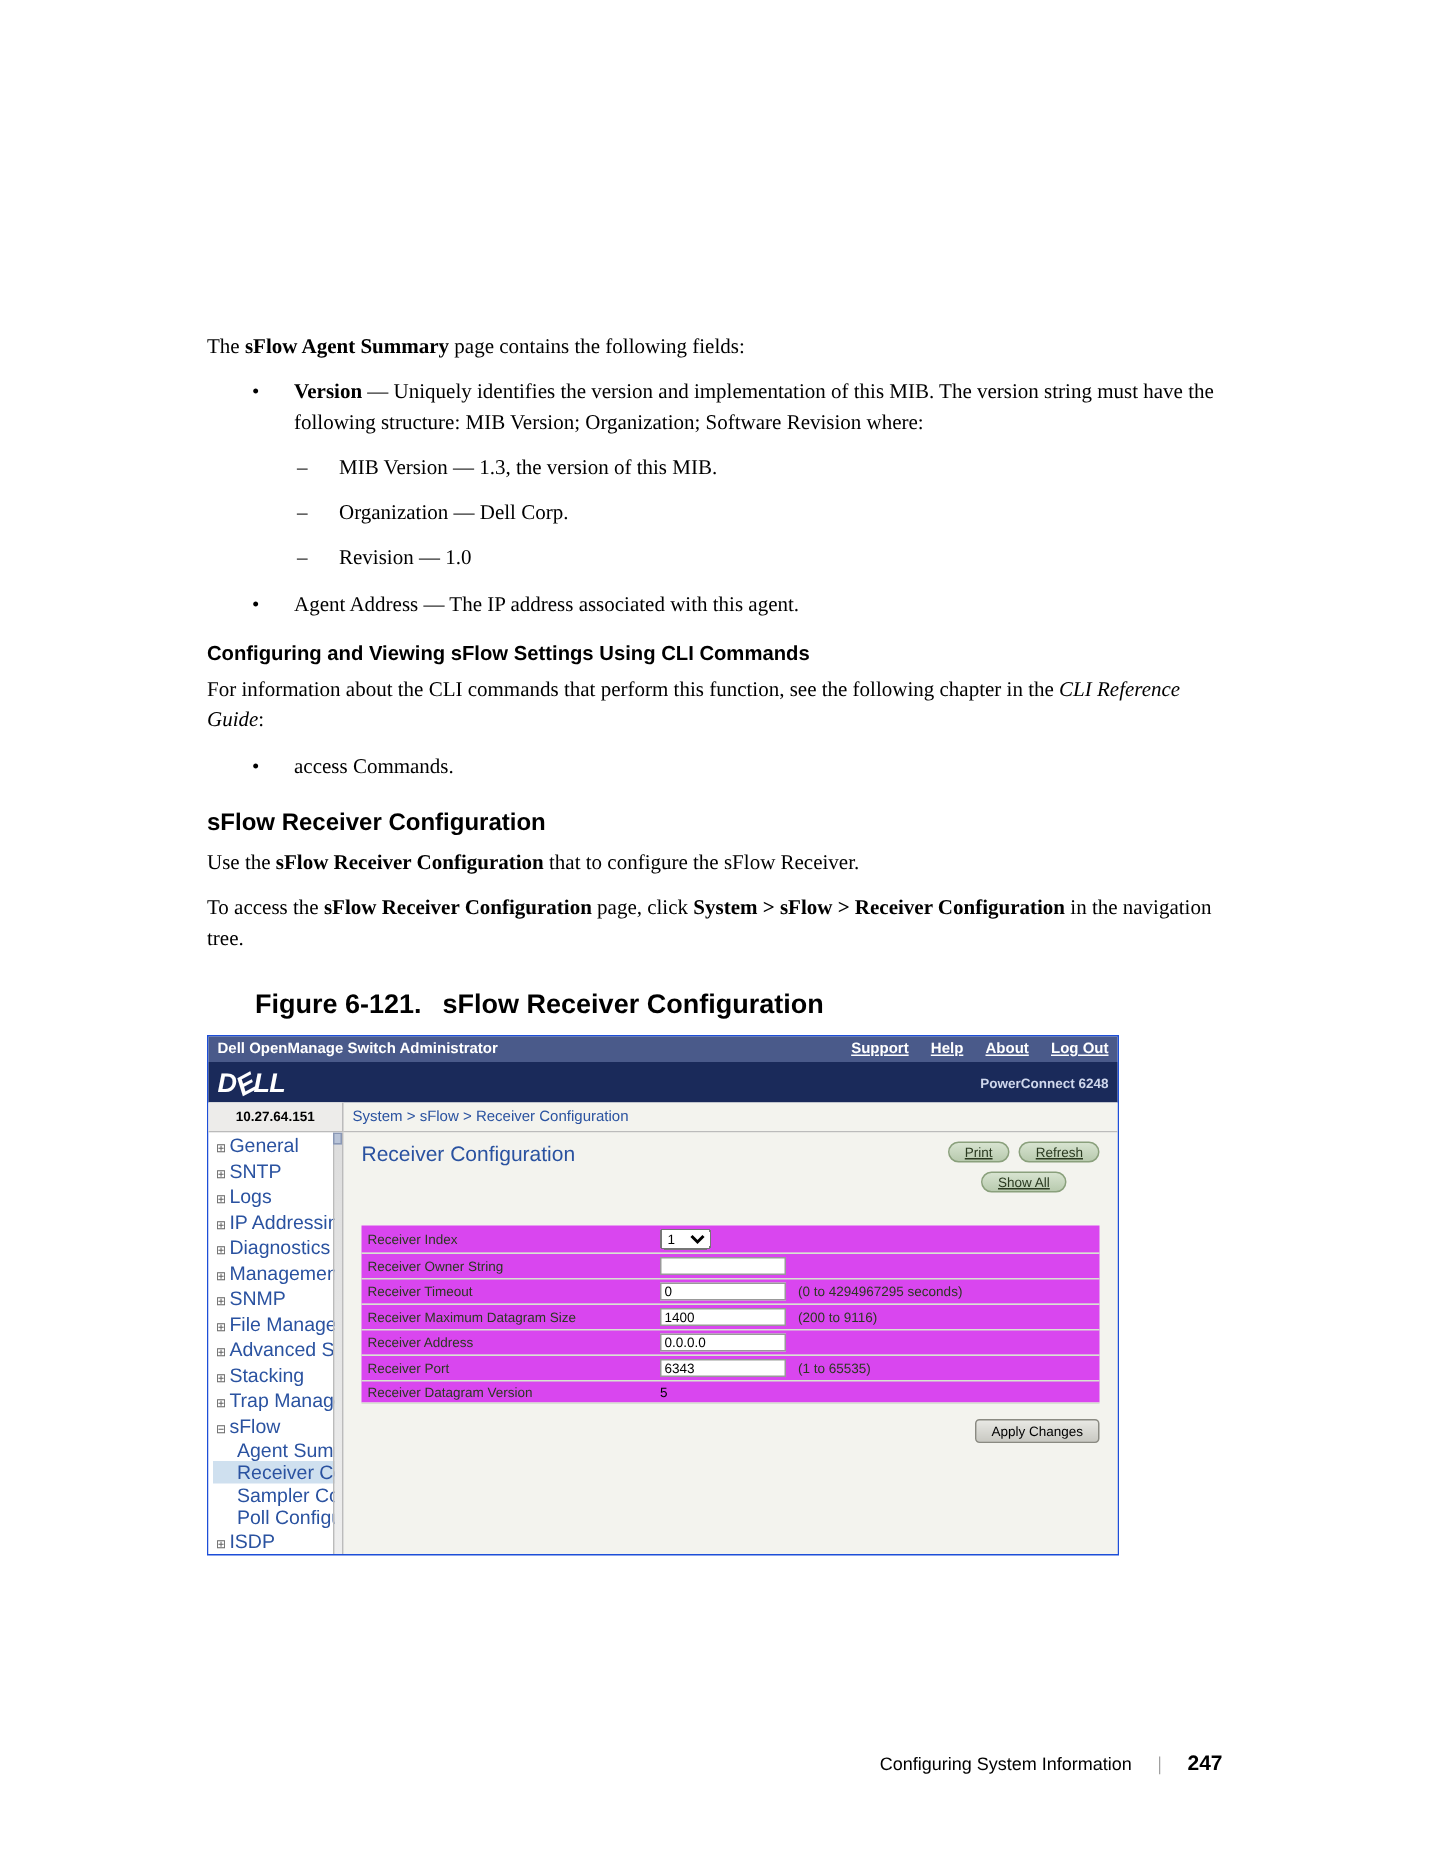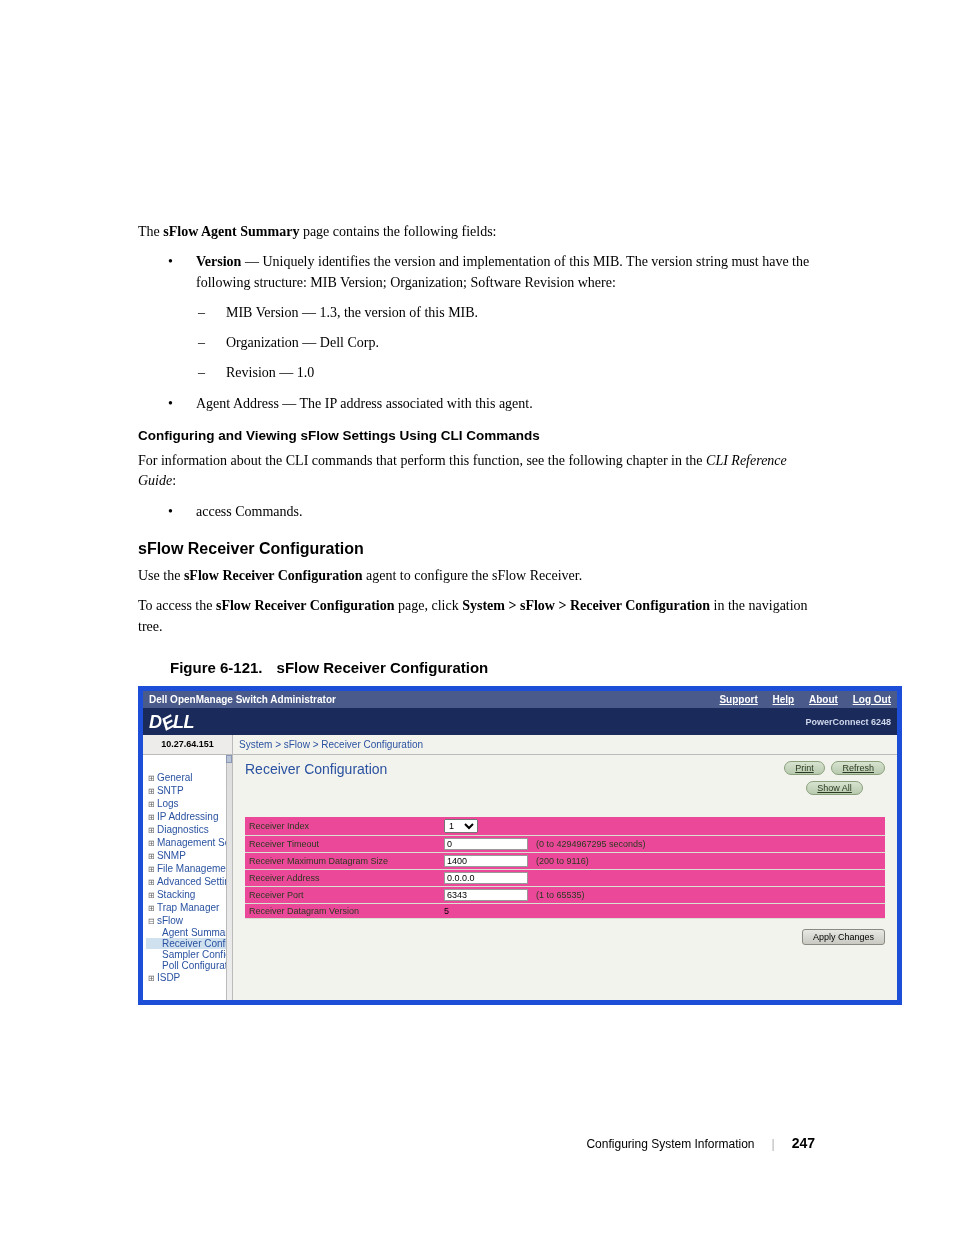--- a/index.html
+++ b/index.html
@@ -32,31 +32,31 @@
   .section-head {
     font-family: Arial, Helvetica, sans-serif;
     font-weight: bold;
     font-size: 16px;
     margin-top: 18px;
     margin-bottom: 8px;
   }
   .fig-caption {
     font-family: Arial, Helvetica, sans-serif;
     font-weight: bold;
-    font-size: 15px;
+    font-size: 18px;
     margin-top: 22px;
     margin-bottom: 10px;
     padding-left: 32px;
   }
   .fig-caption .fig-space { display:inline-block; width:14px; }
 
   
   .ui-frame {
-    border: 5px solid #1d4ed8;
-    width: 764px;
+    border: 1px solid #1d4ed8;
+    width: 608px;
     font-family: Arial, Helvetica, sans-serif;
     font-size: 10px;
     margin-top: 4px;
   }
   .ui-topbar {
     background: #4a5a8a;
     color: #fff;
     padding: 3px 6px;
     display: flex;
     justify-content: space-between;
@@ -99,22 +99,22 @@
     border-bottom: 1px solid #bbb;
     padding: 4px 6px;
     font-size: 10px;
   }
   .ui-bcrow .bc { color: #2a52a0; }
   .ui-main { display: flex; min-height: 228px; }
   .ui-tree {
     width: 90px;
     border-right: 1px solid #bbb;
     background: #fff;
-    padding: 16px 3px;
-    font-size: 10px;
+    padding: 0 3px;
+    font-size: 13px;
     color: #2a52a0;
     position: relative;
     overflow: hidden;
   }
   .tree-item { white-space: nowrap; padding: 1px 0 1px 2px; cursor: pointer; }
   .tree-plus::before { content: "⊞ "; color: #666; font-size: 8px; }
   .tree-minus::before { content: "⊟ "; color: #666; font-size: 8px; }
   .tree-sub { padding-left: 16px; white-space: nowrap; cursor: pointer; }
   .tree-sub.selected { background: #cfe0ef; }
   .tree-scrollbar {
@@ -150,21 +150,21 @@
   }
   .form-table {
     width: 100%;
     border-collapse: collapse;
     margin-top: 18px;
     font-size: 9px;
   }
   .form-table td {
     border-bottom: 1px solid #d7e3d0;
     padding: 2px 4px;
-    background: #ec4899;
+    background: #d946ef;
     vertical-align: middle;
     height: 15px;
   }
   .form-table td.label { width: 195px; color: #2a3a20; }
   .form-table td.input { width: 90px; }
   .form-table td.hint { color: #2a3a20; margin-left: 24px; }
   .form-table input[type=text] {
     width: 84px; height: 12px; font-size: 9px; border: 1px solid #999; padding: 0 2px;
   }
   .form-table select { font-size: 9px; height: 14px; width: 34px; }
@@ -231,21 +231,21 @@
   </p>
 
   <div class="para indent1 bullet-row">
     <div class="bullet-mark">•</div>
     <div>access Commands.</div>
   </div>
 
   <div class="section-head">sFlow Receiver Configuration</div>
 
   <p class="para">
-    <span>Use the </span><span class="bold">sFlow Receiver Configuration</span><span> agent to configure the sFlow Receiver.</span>
+    <span>Use the </span><span class="bold">sFlow Receiver Configuration</span><span> that to configure the sFlow Receiver.</span>
   </p>
 
   <p class="para">
     <span>To access the </span><span class="bold">sFlow Receiver Configuration</span><span> page, click </span><span class="bold">System &gt; sFlow &gt; Receiver Configuration</span><span> in the navigation tree.</span>
   </p>
 
   <div class="fig-caption">
     <span>Figure 6-121.</span><span class="fig-space"></span><span>sFlow Receiver Configuration</span>
   </div>
 
@@ -315,20 +315,25 @@
               <tr>
             <td class="label">Receiver Index</td>
             <td class="input">
               <select>
                 <option>1</option>
               </select>
             </td>
             <td class="hint"></td>
           </tr>
           <tr>
+            <td class="label">Receiver Owner String</td>
+            <td class="input"><input type="text" value="" style=""></td>
+            <td class="hint"></td>
+          </tr>
+          <tr>
             <td class="label">Receiver Timeout</td>
             <td class="input"><input type="text" value="0" style=""></td>
             <td class="hint">(0 to 4294967295 seconds)</td>
           </tr>
           <tr>
             <td class="label">Receiver Maximum Datagram Size</td>
             <td class="input"><input type="text" value="1400" style=""></td>
             <td class="hint">(200 to 9116)</td>
           </tr>
           <tr>

